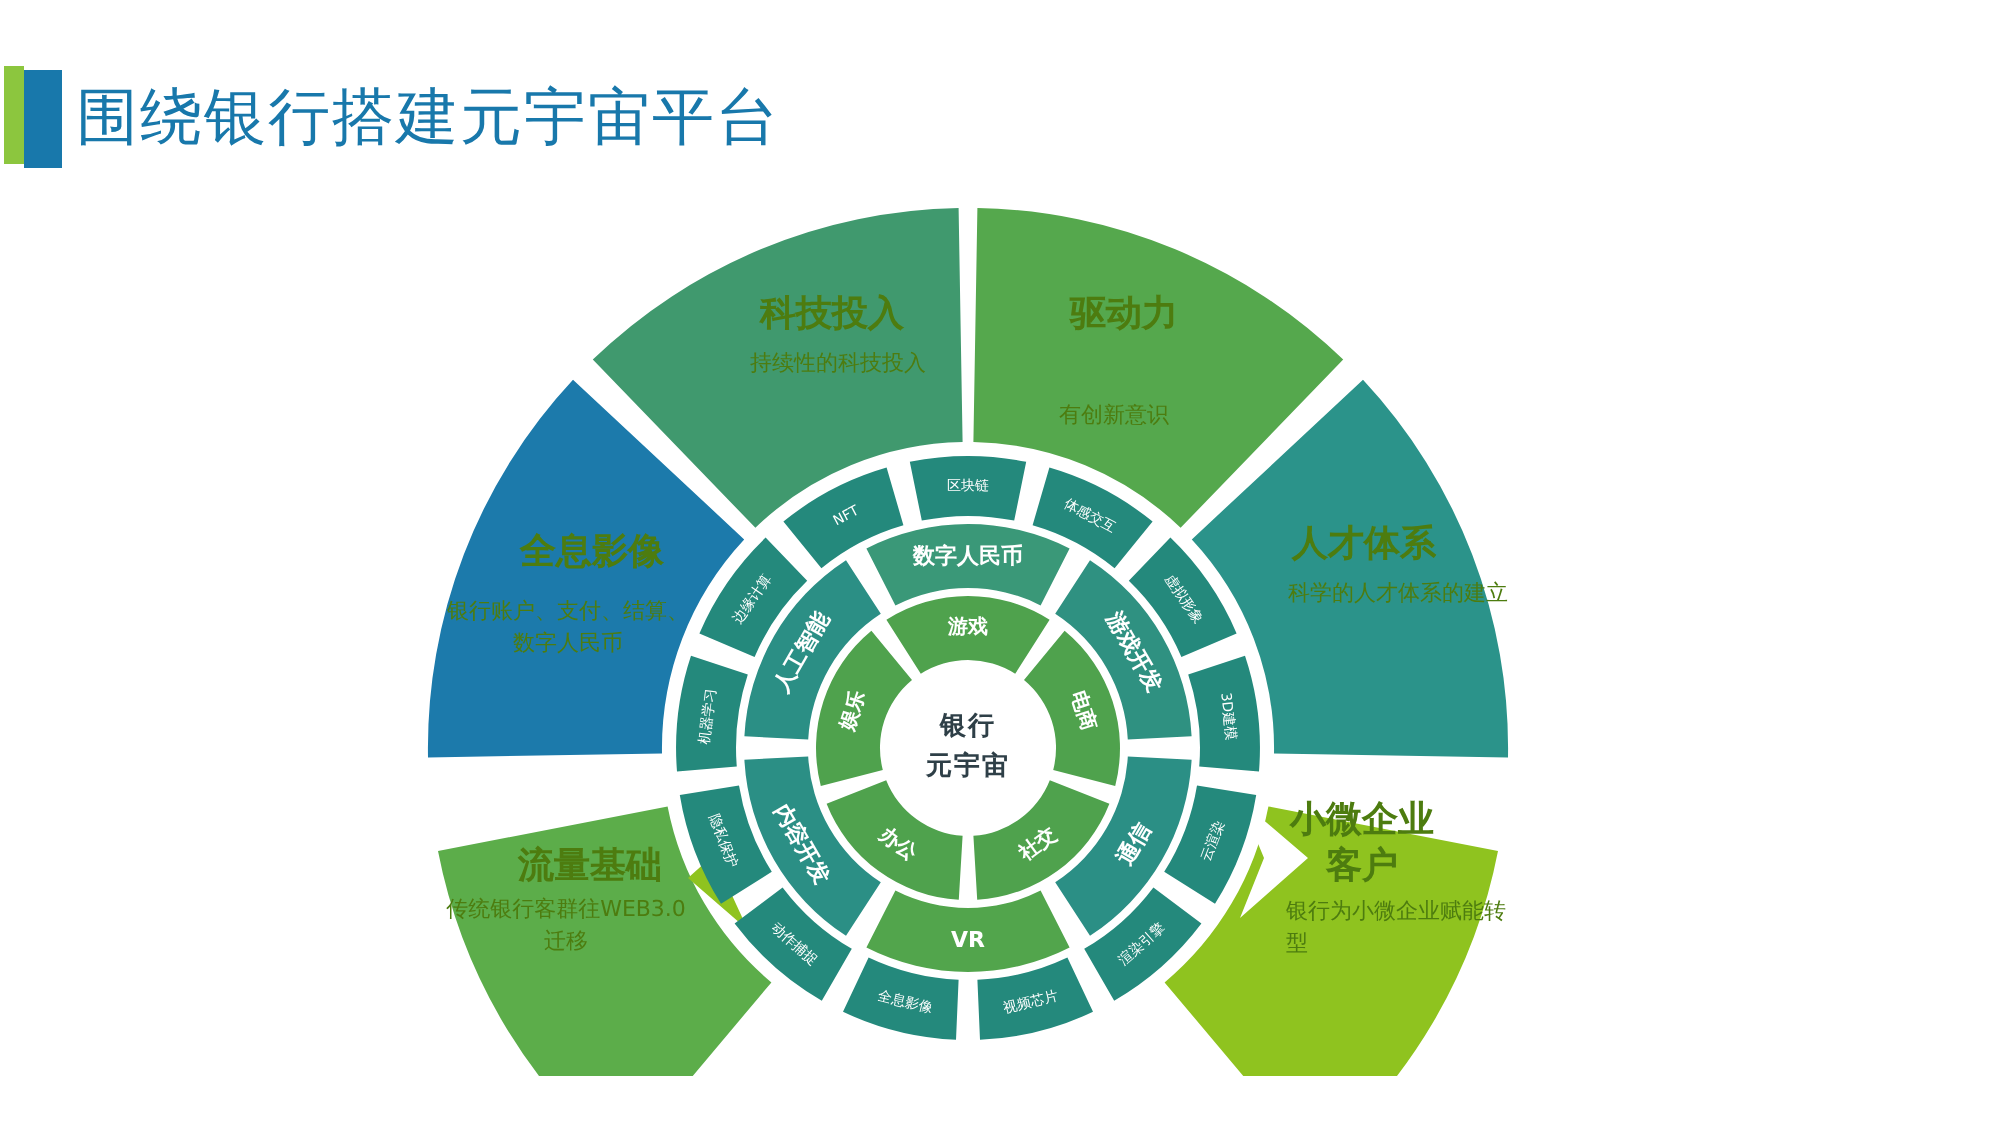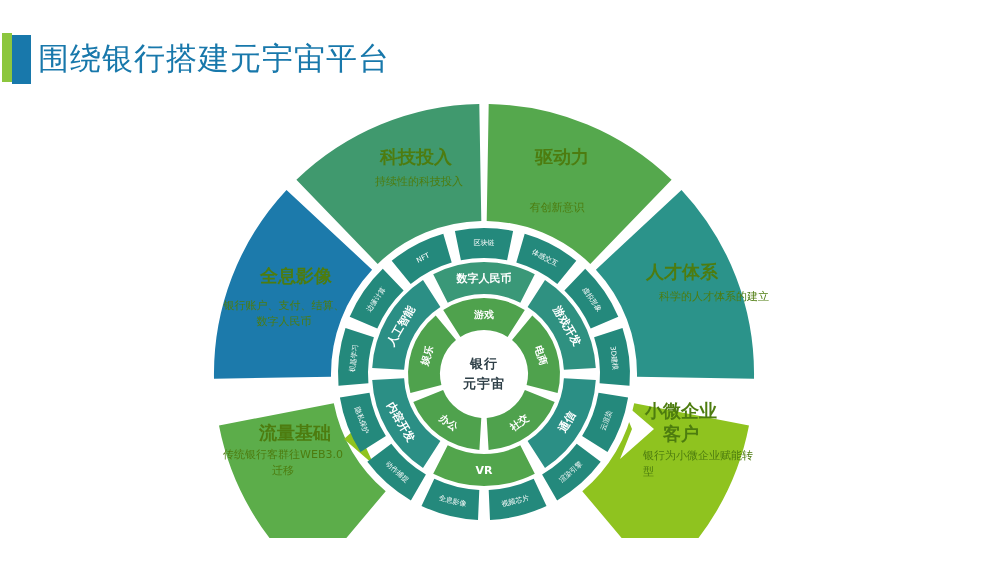--- a/index.html
+++ b/index.html
@@ -24,21 +24,21 @@
   .petal-title{font-size:18px;font-weight:bold;}
   .petal-sub{font-size:11px;font-weight:normal;line-height:1.45;}
   .sub-left{transform:none;text-align:left;}
   #t-payment{left:296px;top:276px;}
   #s-payment{left:284px;top:314px;width:150px;}
   #t-tech{left:416px;top:157px;}
   #s-tech{left:419px;top:182px;}
   #t-drive{left:562px;top:157px;}
   #s-drive{left:557px;top:182px;margin-top:26px;}
   #t-talent{left:682px;top:272px;}
-  #s-talent{left:699px;top:297px;margin-left:15px;}
+  #s-talent{left:699px;top:297px;}
   #t-sme{left:681px;top:422px;line-height:1.25;}
   #s-sme{left:643px;top:448px;width:130px;}
   #t-traffic{left:295px;top:433px;}
   #s-traffic{left:283px;top:463px;width:160px;}
   #center-label{
     left:484px;top:374px;color:#2E3F47;font-size:13px;font-weight:600;
     line-height:1.55;letter-spacing:1px;
   }
 </style>
 </head>

